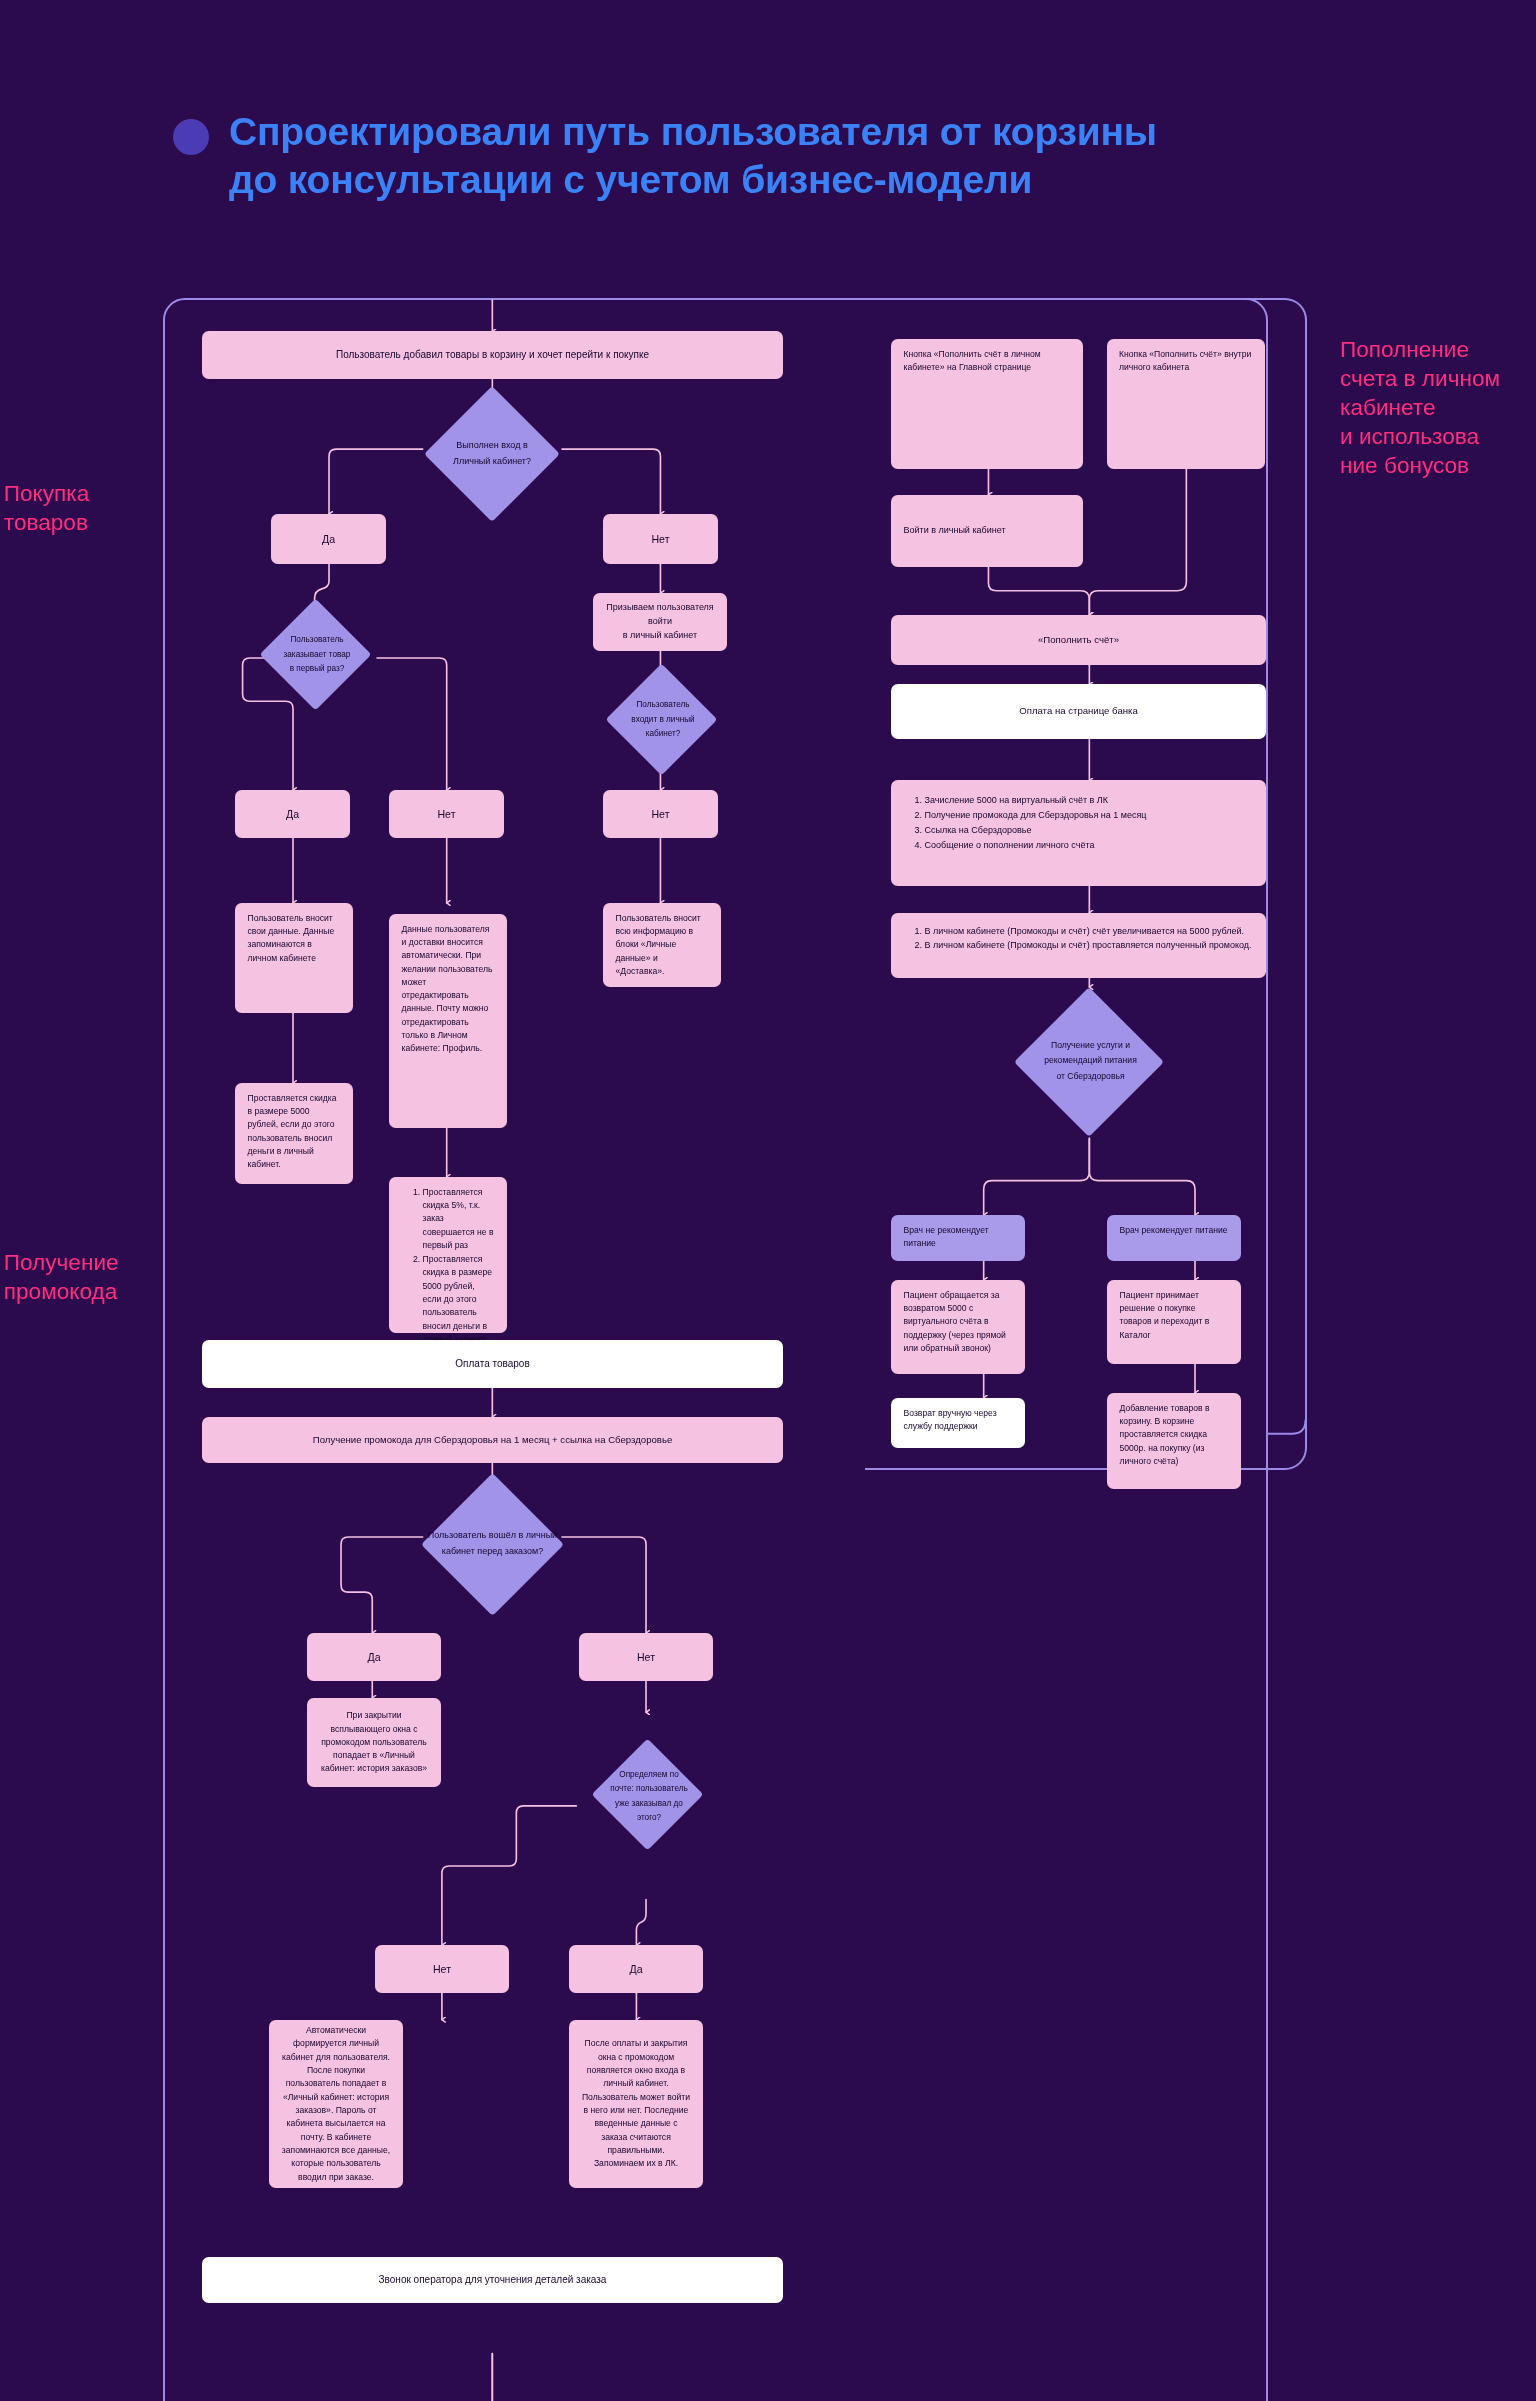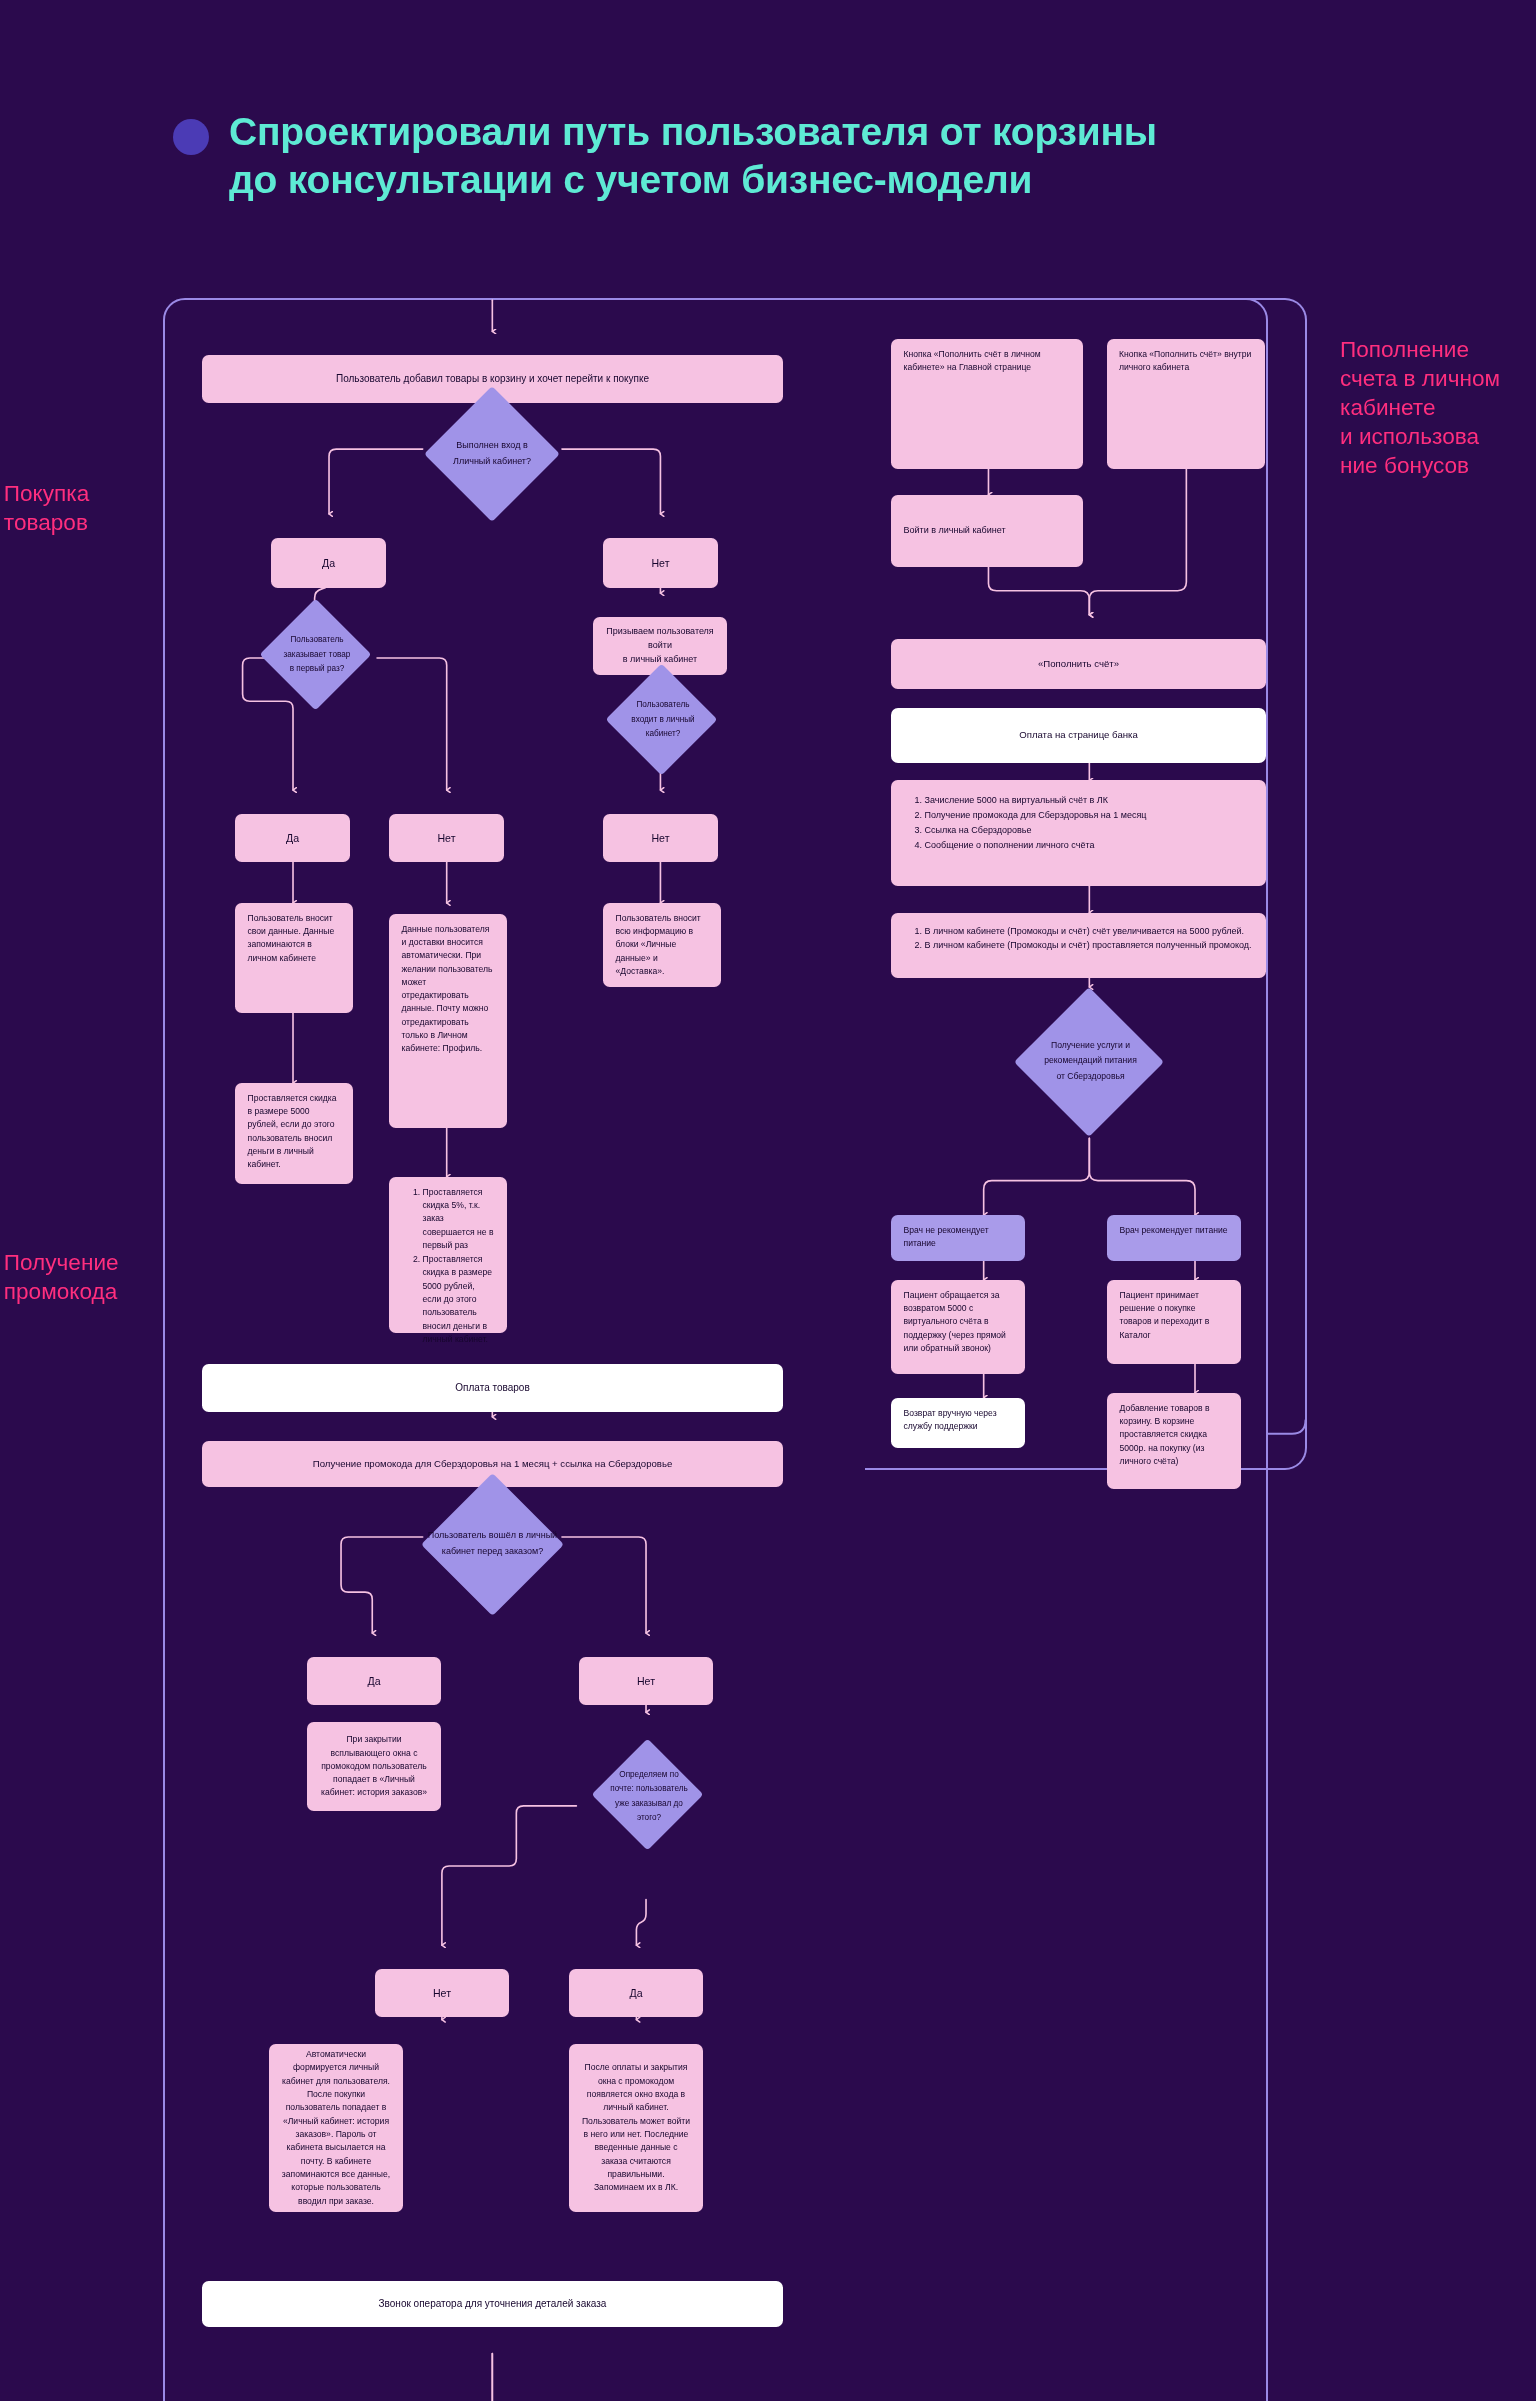--- a/index.html
+++ b/index.html
@@ -25,21 +25,21 @@
     gap: 20px;
   }
   #title-dot {
     width: 36px; height: 36px;
     border-radius: 50%;
     background: #4b3bb5;
     flex: 0 0 auto;
     margin-top: 10.6px;
   }
   #title-text {
-    color: #5eead4;
+    color: #3b82f6;
     font-size: 39px;
     line-height: 1.22;
     font-weight: 700;
     letter-spacing: -0.2px;
     white-space: pre-line;
   }
   
   .section-label {
     position: absolute;
     color: #ff2e7e;
@@ -68,21 +68,21 @@
     border-radius: 6.7px;
     color: #17062e;
     display: flex;
     align-items: center;
     padding: 8.6px 12.5px;
     line-height: 1.55;
   }
   .node.pink      { background: #f6c2e2; }
   .node.white     { background: #ffffff; }
   .node.violet    { background: #a99bea; }
-  .node.center    { justify-content: center; text-align: center; margin-top: 24px; }
+  .node.center    { justify-content: center; text-align: center; }
   .node.top       { align-items: flex-start; }
 
   .diamond {
     position: absolute;
     background: #a093e8;
     transform: rotate(45deg);
     border-radius: 3.8px;
   }
   .diamond-label {
     position: absolute;

